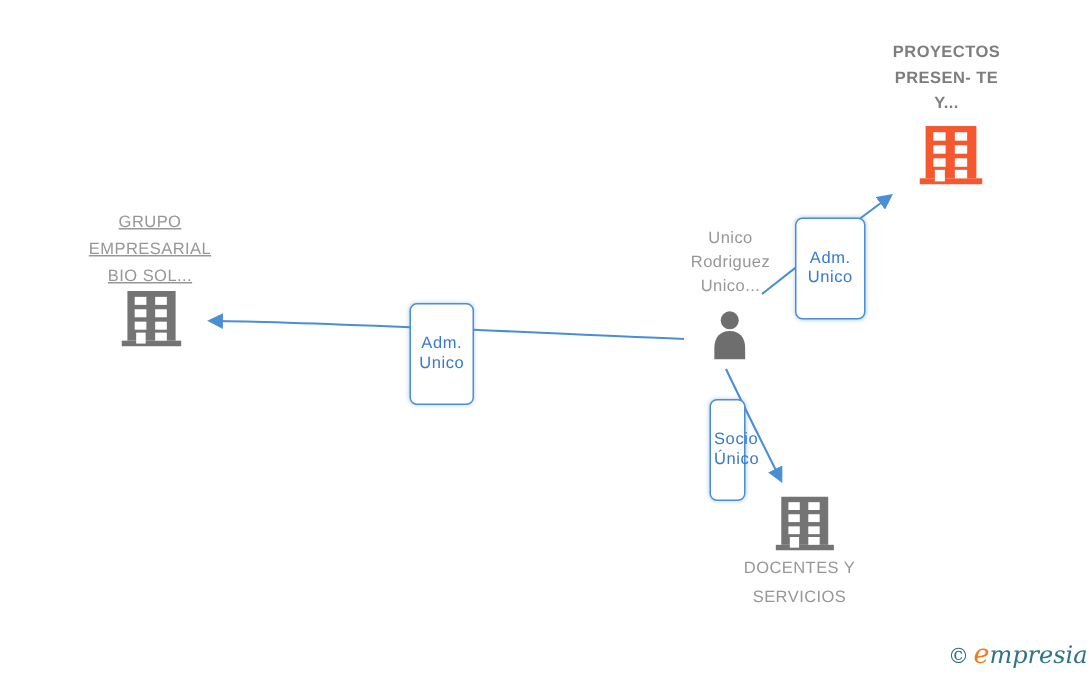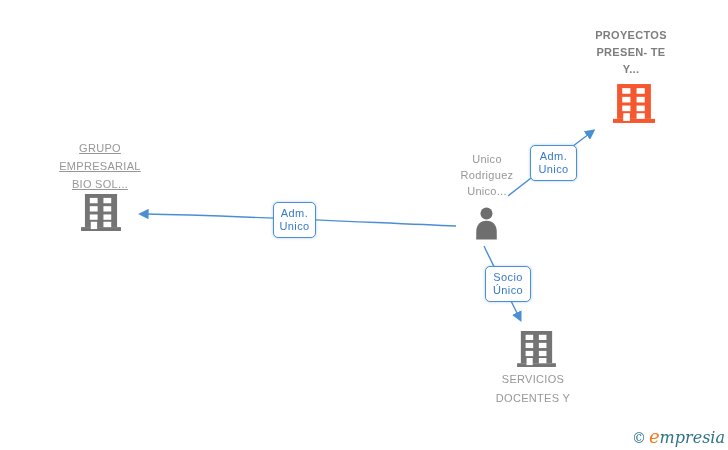--- a/index.html
+++ b/index.html
@@ -32,21 +32,21 @@
   .node-label.wide{line-height:19px;}
   .node-icon{position:absolute;z-index:2;cursor:pointer;}
   .node-icon.company{color:var(--company-gray);}
   .node-icon.company.highlight{color:var(--company-highlight-orange);}
   .node-icon.person{color:var(--person-gray);}
   .edge-label{
     position:absolute;z-index:3;background:#fff;
     border:1px solid var(--edge-blue);border-radius:5px;
     box-shadow:0 0 3px rgba(74,143,212,.45);
     color:var(--label-text-blue);font-size:11px;line-height:13px;
-    text-align:center;padding:4px 2px;letter-spacing:.4px;
+    text-align:center;padding:20px 2px;letter-spacing:.4px;
     box-sizing:border-box;
   }
   .watermark{
     position:absolute;right:3px;bottom:3px;z-index:4;
     font-family:"DejaVu Serif","Liberation Serif",serif;
     font-style:italic;font-size:16px;line-height:18px;
     color:var(--watermark-teal);white-space:nowrap;margin-top:32px;
   }
   .watermark .wm-copy{font-style:normal;font-size:14px;margin-right:3px;}
   .watermark .wm-e{color:var(--watermark-orange);font-size:18px;}
@@ -113,33 +113,33 @@
     <div>Unico...</div>
   </div>
   <svg class="node-icon person" style="left:471px;top:206px;" width="31" height="35" viewBox="0 0 32 35">
     <use href="#person-shape"></use>
   </svg>
 
   <svg class="node-icon company" style="left:517px;top:331px;" width="39" height="36" viewBox="0 0 41 38">
     <use href="#building-shape"></use>
   </svg>
   <div class="node-label wide" style="left:473px;top:370px;width:120px;">
+    <div>DOCENTES Y</div>
     <div>SERVICIOS</div>
-    <div>DOCENTES Y</div>
   </div>
 
   <div class="edge-label" style="left:530px;top:145px;width:47px;">
     <div>Adm.</div>
     <div>Unico</div>
   </div>
   <div class="edge-label" style="left:273px;top:202px;width:43px;">
     <div>Adm.</div>
     <div>Unico</div>
   </div>
-  <div class="edge-label" style="left:485px;top:266px;width:46px;">
+  <div class="edge-label" style="left:473px;top:266px;width:24px;">
     <div>Socio</div>
     <div>Único</div>
   </div>
 
   <div class="watermark">
     <span class="wm-copy">©</span><span class="wm-e">e</span><span class="wm-rest">mpresia</span>
   </div>
 
 </div>
 

